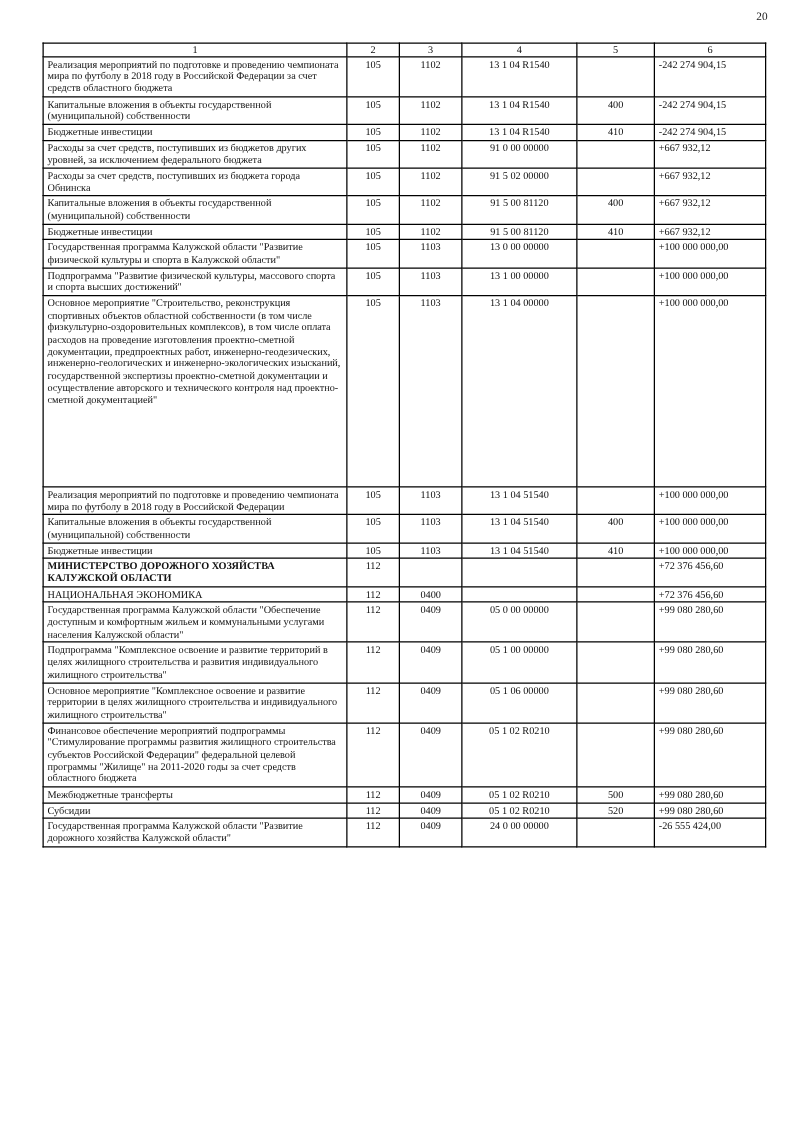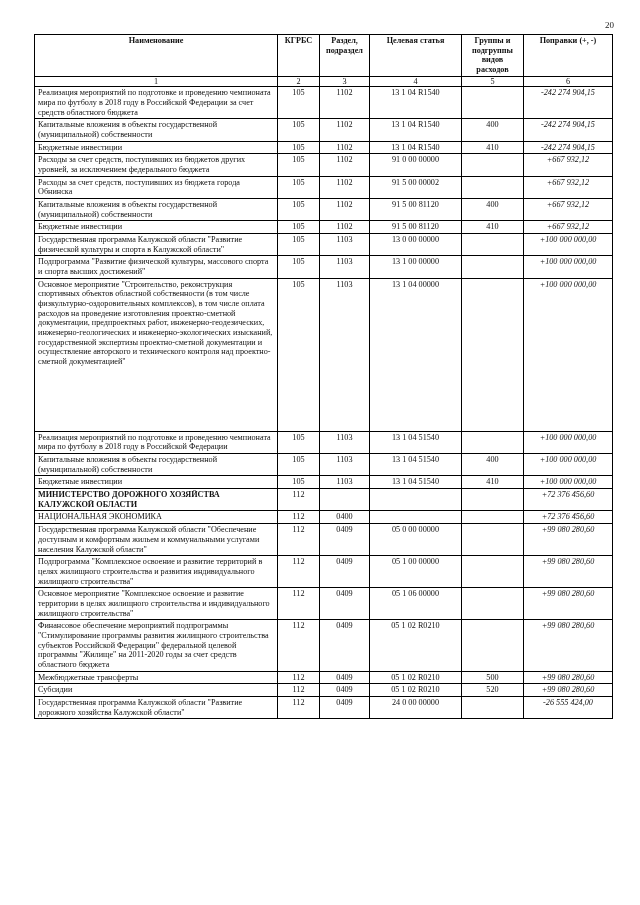--- a/index.html
+++ b/index.html
@@ -16,21 +16,21 @@
   }
   .page {
     position: relative;
     width: 640px;
     height: 905px;
     box-sizing: border-box;
     padding: 18px 28px 10px 34px;
   }
   .page-number {
     position: absolute;
-    top: 20px;
+    top: 8px;
     right: 26px;
     font-size: 9px;
     color: #222;
   }
   table.doc {
     width: 578px;
     border-collapse: collapse;
     table-layout: fixed;
     margin-top: 16px;
   }
@@ -55,25 +55,24 @@
   }
   td.name {
     text-align: left;
     margin-left: 20px;
   }
   td.c {
     text-align: center;
     vertical-align: bottom;
   }
   td.amt {
-    text-align: center;
+    text-align: left;
     vertical-align: bottom;
     padding-right: 5px;
     white-space: nowrap;
-    font-style: italic;
   }
   .big {
     font-size: 9.6px;
     font-weight: bold;
     line-height: 1.2;
   }
   .caps {
     font-size: 9.0px;
   }
   .col1 { width: 243px; }
@@ -92,28 +91,20 @@
   <table class="doc">
     <colgroup>
       <col class="col1">
         <col class="col2">
         <col class="col3">
         <col class="col4">
         <col class="col5">
         <col class="col6">
     </colgroup>
     <thead>
-      <tr>
-        <th>Наименование</th>
-        <th>КГРБС</th>
-        <th>Раздел, подраздел</th>
-        <th>Целевая статья</th>
-        <th>Группы и подгруппы видов расходов</th>
-        <th>Поправки (+, -)</th>
-      </tr>
       <tr class="numrow">
         <th>1</th>
         <th>2</th>
         <th>3</th>
         <th>4</th>
         <th>5</th>
         <th>6</th>
       </tr>
     </thead>
     <tbody id="tbody">
@@ -146,21 +137,21 @@
           <td class="c">105</td>
           <td class="c">1102</td>
           <td class="c">91 0 00 00000</td>
           <td class="c"></td>
           <td class="amt">+667 932,12</td>
         </tr>
         <tr>
           <td class="name">Расходы за счет средств, поступивших из бюджета города Обнинска</td>
           <td class="c">105</td>
           <td class="c">1102</td>
-          <td class="c">91 5 00 00002</td>
+          <td class="c">91 5 02 00000</td>
           <td class="c"></td>
           <td class="amt">+667 932,12</td>
         </tr>
         <tr>
           <td class="name">Капитальные вложения в объекты государственной (муниципальной) собственности</td>
           <td class="c">105</td>
           <td class="c">1102</td>
           <td class="c">91 5 00 81120</td>
           <td class="c">400</td>
           <td class="amt">+667 932,12</td>

